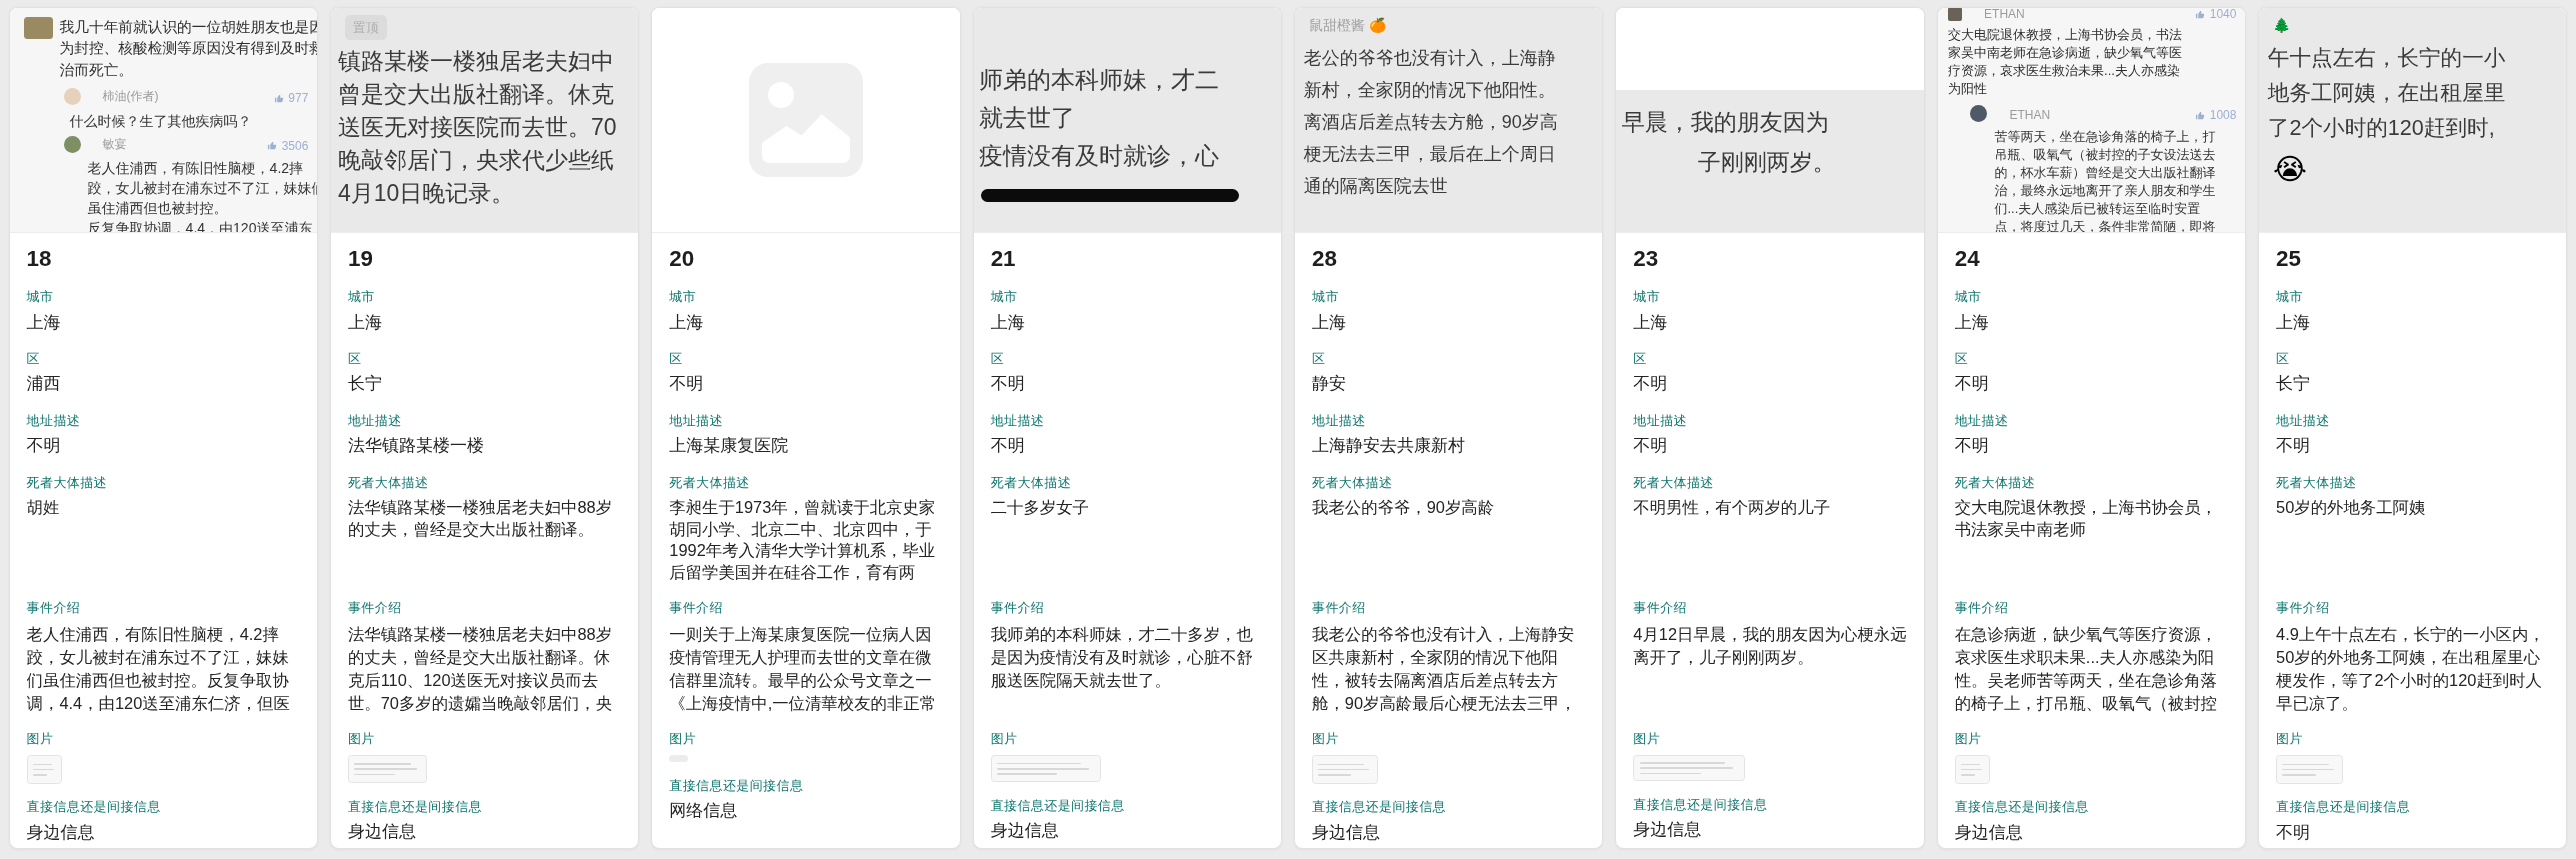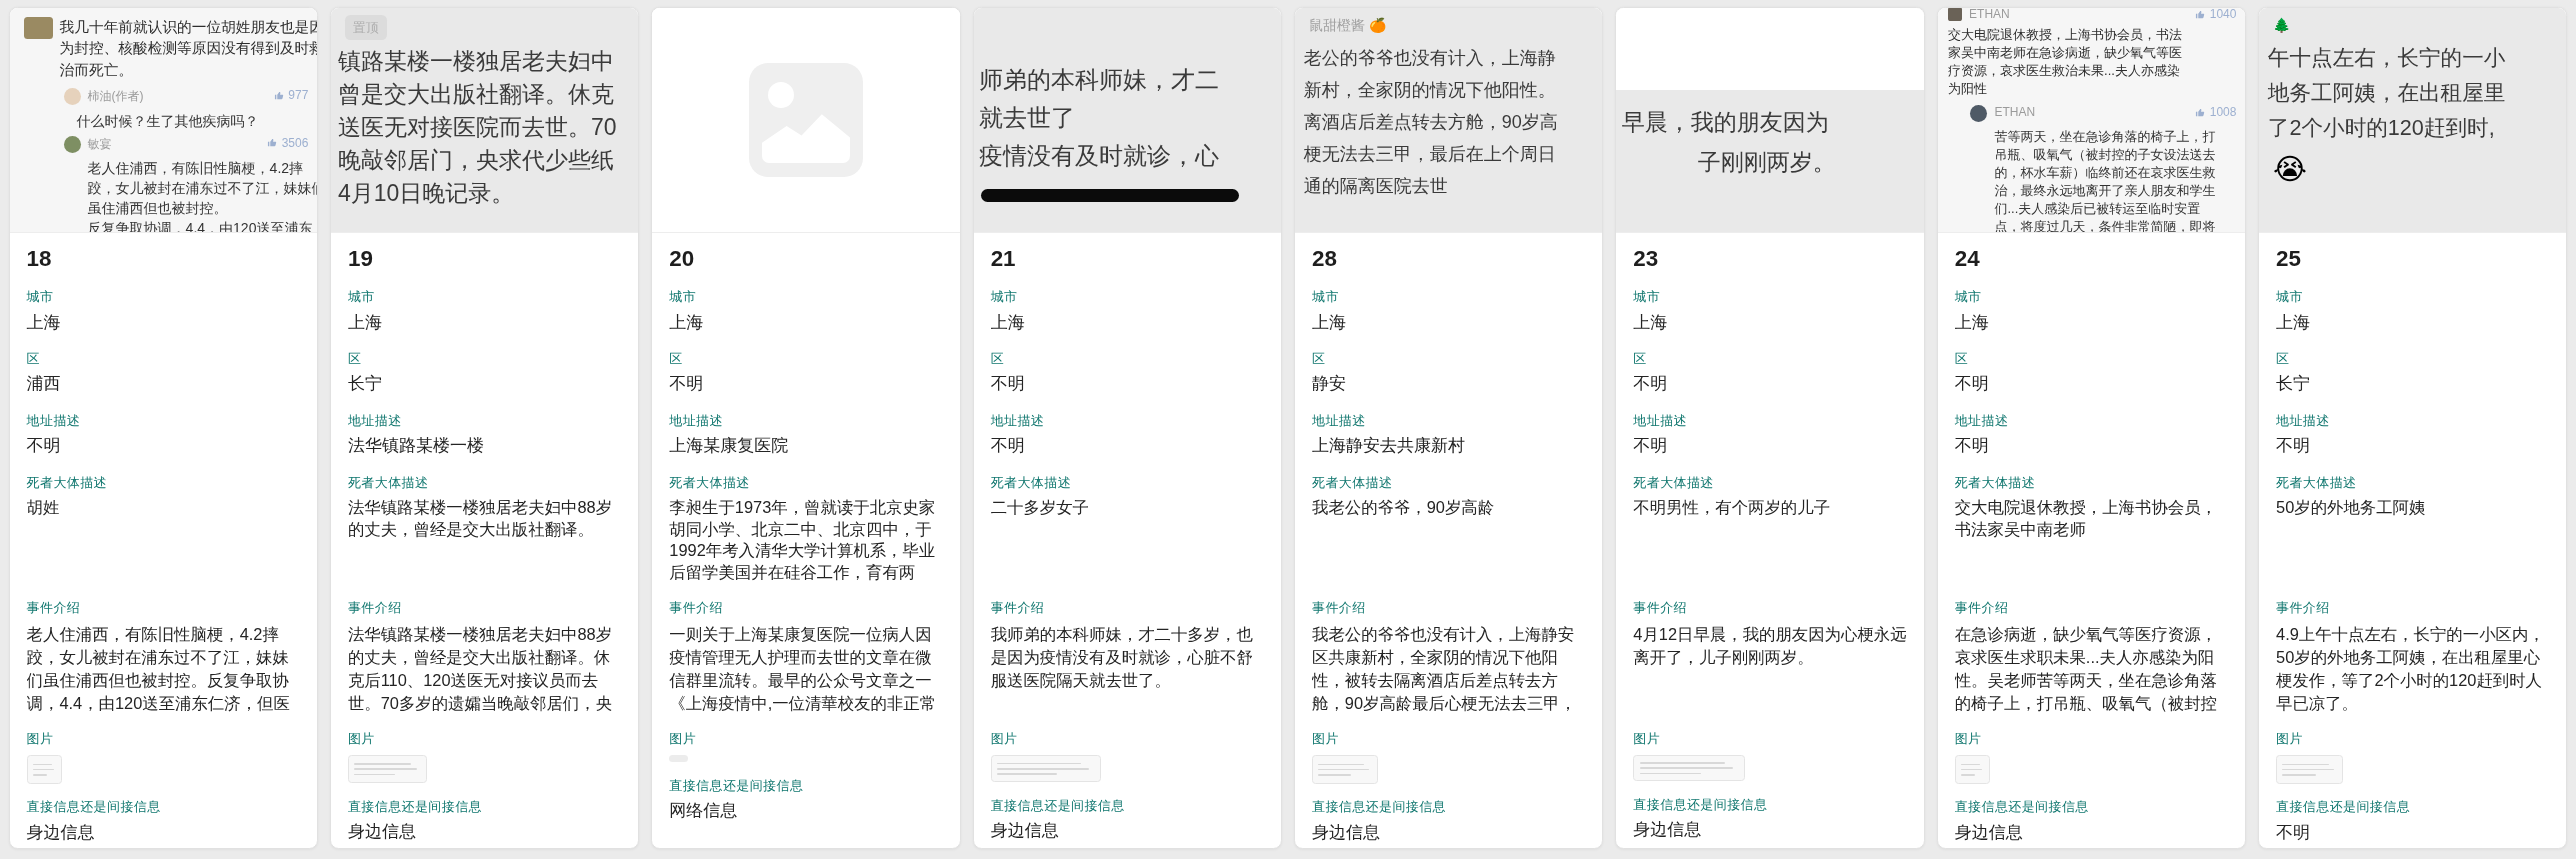--- a/index.html
+++ b/index.html
@@ -22,21 +22,21 @@
   .cov-big{position:absolute;inset:0;background:#e9e9e9;}
   .white-top{background:#fff;width:100%;}
   .big-body{padding:7px 12px 0 14px;}
   .pin-badge{display:inline-block;background:#dcdcdc;color:#aeaeae;font-size:13px;padding:3.5px 7.8px;border-radius:5.2px;margin-bottom:5.2px;}
   .big-user{font-size:14px;color:#a0a0a0;margin:3.5px 0 7px;white-space:nowrap;}
   .big-line{margin:0;color:#3a3a3a;white-space:nowrap;font-weight:400;}
   .redact-bar{height:13px;background:#0b0b0b;border-radius:7px;width:92%;margin-top:14px;margin-left:-7px;}
   .big-emoji{font-size:29px;margin-top:7px;}
   
   .cov-comments{position:absolute;inset:0;background:#f6f6f6;padding:8.6px 8.6px 0 14px;font-size:14.7px;}
-  .cc-head{display:flex;align-items:flex-start;gap:7px;margin-bottom:5.2px;}
+  .cc-head{display:flex;align-items:flex-end;gap:22px;margin-bottom:5.2px;}
   .cc-head.clip{margin-top:-7.8px;}
   .cc-av{flex:0 0 auto;display:inline-block;}
   .cc-av.sq{width:14px;height:14px;border-radius:2.6px;}
   .cc-av.post{width:29px;height:22.4px;border-radius:3.5px;}
   .cc-av.cir{width:17px;height:17px;border-radius:50%;}
   .cc-name{color:#9b9b9b;font-size:12px;}
   .sp{flex:1;}
   .cc-like{display:inline-flex;align-items:center;gap:3.5px;color:#9db0d0;font-size:12px;}
   .cc-post{display:flex;gap:7px;}
   .cc-main{margin:0;color:#2d2d2d;font-size:14.7px;line-height:21.6px;white-space:nowrap;}
@@ -75,21 +75,21 @@
                 <span class="cc-av cir" style="background: rgb(230, 210, 188);"></span>
                 <span class="cc-name">柿油(作者)</span>
                 <span class="sp"></span>
                 <span class="cc-like">
                   <svg viewBox="0 0 24 24" width="11.2" height="11.2" fill="#9db0d0">
                     <path d="M2 10h3v10H2zM7 20h9.2c.9 0 1.7-.6 1.9-1.5l1.6-6c.3-1.2-.6-2.5-1.9-2.5H13l.6-3.2c.2-1.1-.6-2.3-1.8-2.3-.5 0-1 .3-1.2.7L7 10z"></path>
                   </svg>
                   <span>977</span>
                 </span>
               </div>
-              <div style="margin-left: 13px;">
+              <div style="margin-left: 6px;">
                 <p class="cc-ctext">什么时候？生了其他疾病吗？</p>
               </div>
             </div>
             <div class="cc-comment">
               <div class="cc-head">
                 <span class="cc-av cir" style="background: rgb(126, 143, 99);"></span>
                 <span class="cc-name">敏宴</span>
                 <span class="sp"></span>
                 <span class="cc-like">
                   <svg viewBox="0 0 24 24" width="11.2" height="11.2" fill="#9db0d0">
@@ -406,21 +406,21 @@
                 <span class="cc-like">
                   <svg viewBox="0 0 24 24" width="11.2" height="11.2" fill="#9db0d0">
                     <path d="M2 10h3v10H2zM7 20h9.2c.9 0 1.7-.6 1.9-1.5l1.6-6c.3-1.2-.6-2.5-1.9-2.5H13l.6-3.2c.2-1.1-.6-2.3-1.8-2.3-.5 0-1 .3-1.2.7L7 10z"></path>
                   </svg>
                   <span>1008</span>
                 </span>
               </div>
               <div style="margin-left: 24px;">
                 <p class="cc-ctext">苦等两天，坐在急诊角落的椅子上，打</p>
                 <p class="cc-ctext">吊瓶、吸氧气（被封控的子女设法送去</p>
-                <p class="cc-ctext">的，杯水车薪）临终前还在哀求医生救</p>
+                <p class="cc-ctext">的，杯水车薪）曾经是交大出版社翻译</p>
                 <p class="cc-ctext">治，最终永远地离开了亲人朋友和学生</p>
                 <p class="cc-ctext">们...夫人感染后已被转运至临时安置</p>
                 <p class="cc-ctext">点，将度过几天，条件非常简陋，即将</p>
               </div>
             </div>
           </div>
         </div>
       </div>
     <div class="body">
       <h2 class="num">24</h2>

